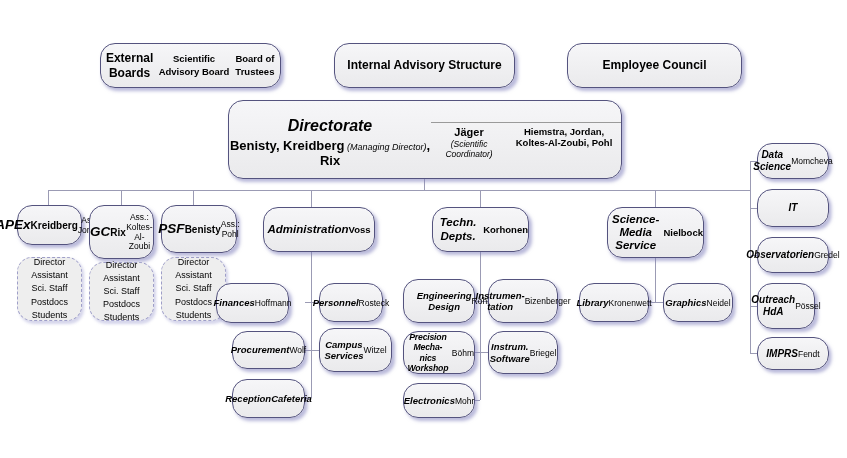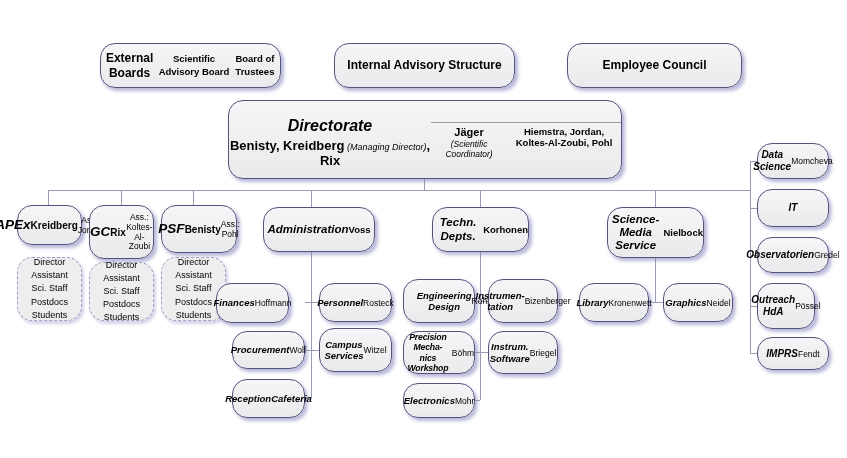--- a/index.html
+++ b/index.html
@@ -154,21 +154,21 @@
 Students</div>
 
   <div class="box" style="left:263px;top:207px;width:112px;height:45px;">
     <div class="mid-title">Administration</div>
     <div class="mid-head">Voss</div>
   </div>
   <div class="box" style="left:216px;top:283px;width:73px;height:40px;">
     <div class="unit-title">Finances</div>
     <div class="unit-name">Hoffmann</div>
   </div>
-  <div class="box" style="left:319px;top:283px;width:73px;height:39px;">
+  <div class="box" style="left:319px;top:283px;width:64px;height:39px;">
     <div class="unit-title">Personnel</div>
     <div class="unit-name">Rosteck</div>
   </div>
   <div class="box" style="left:232px;top:331px;width:73px;height:38px;">
     <div class="unit-title">Procurement</div>
     <div class="unit-name">Wolf</div>
   </div>
   <div class="box" style="left:319px;top:328px;width:73px;height:44px;">
     <div class="unit-title pre">Campus
 Services</div>

